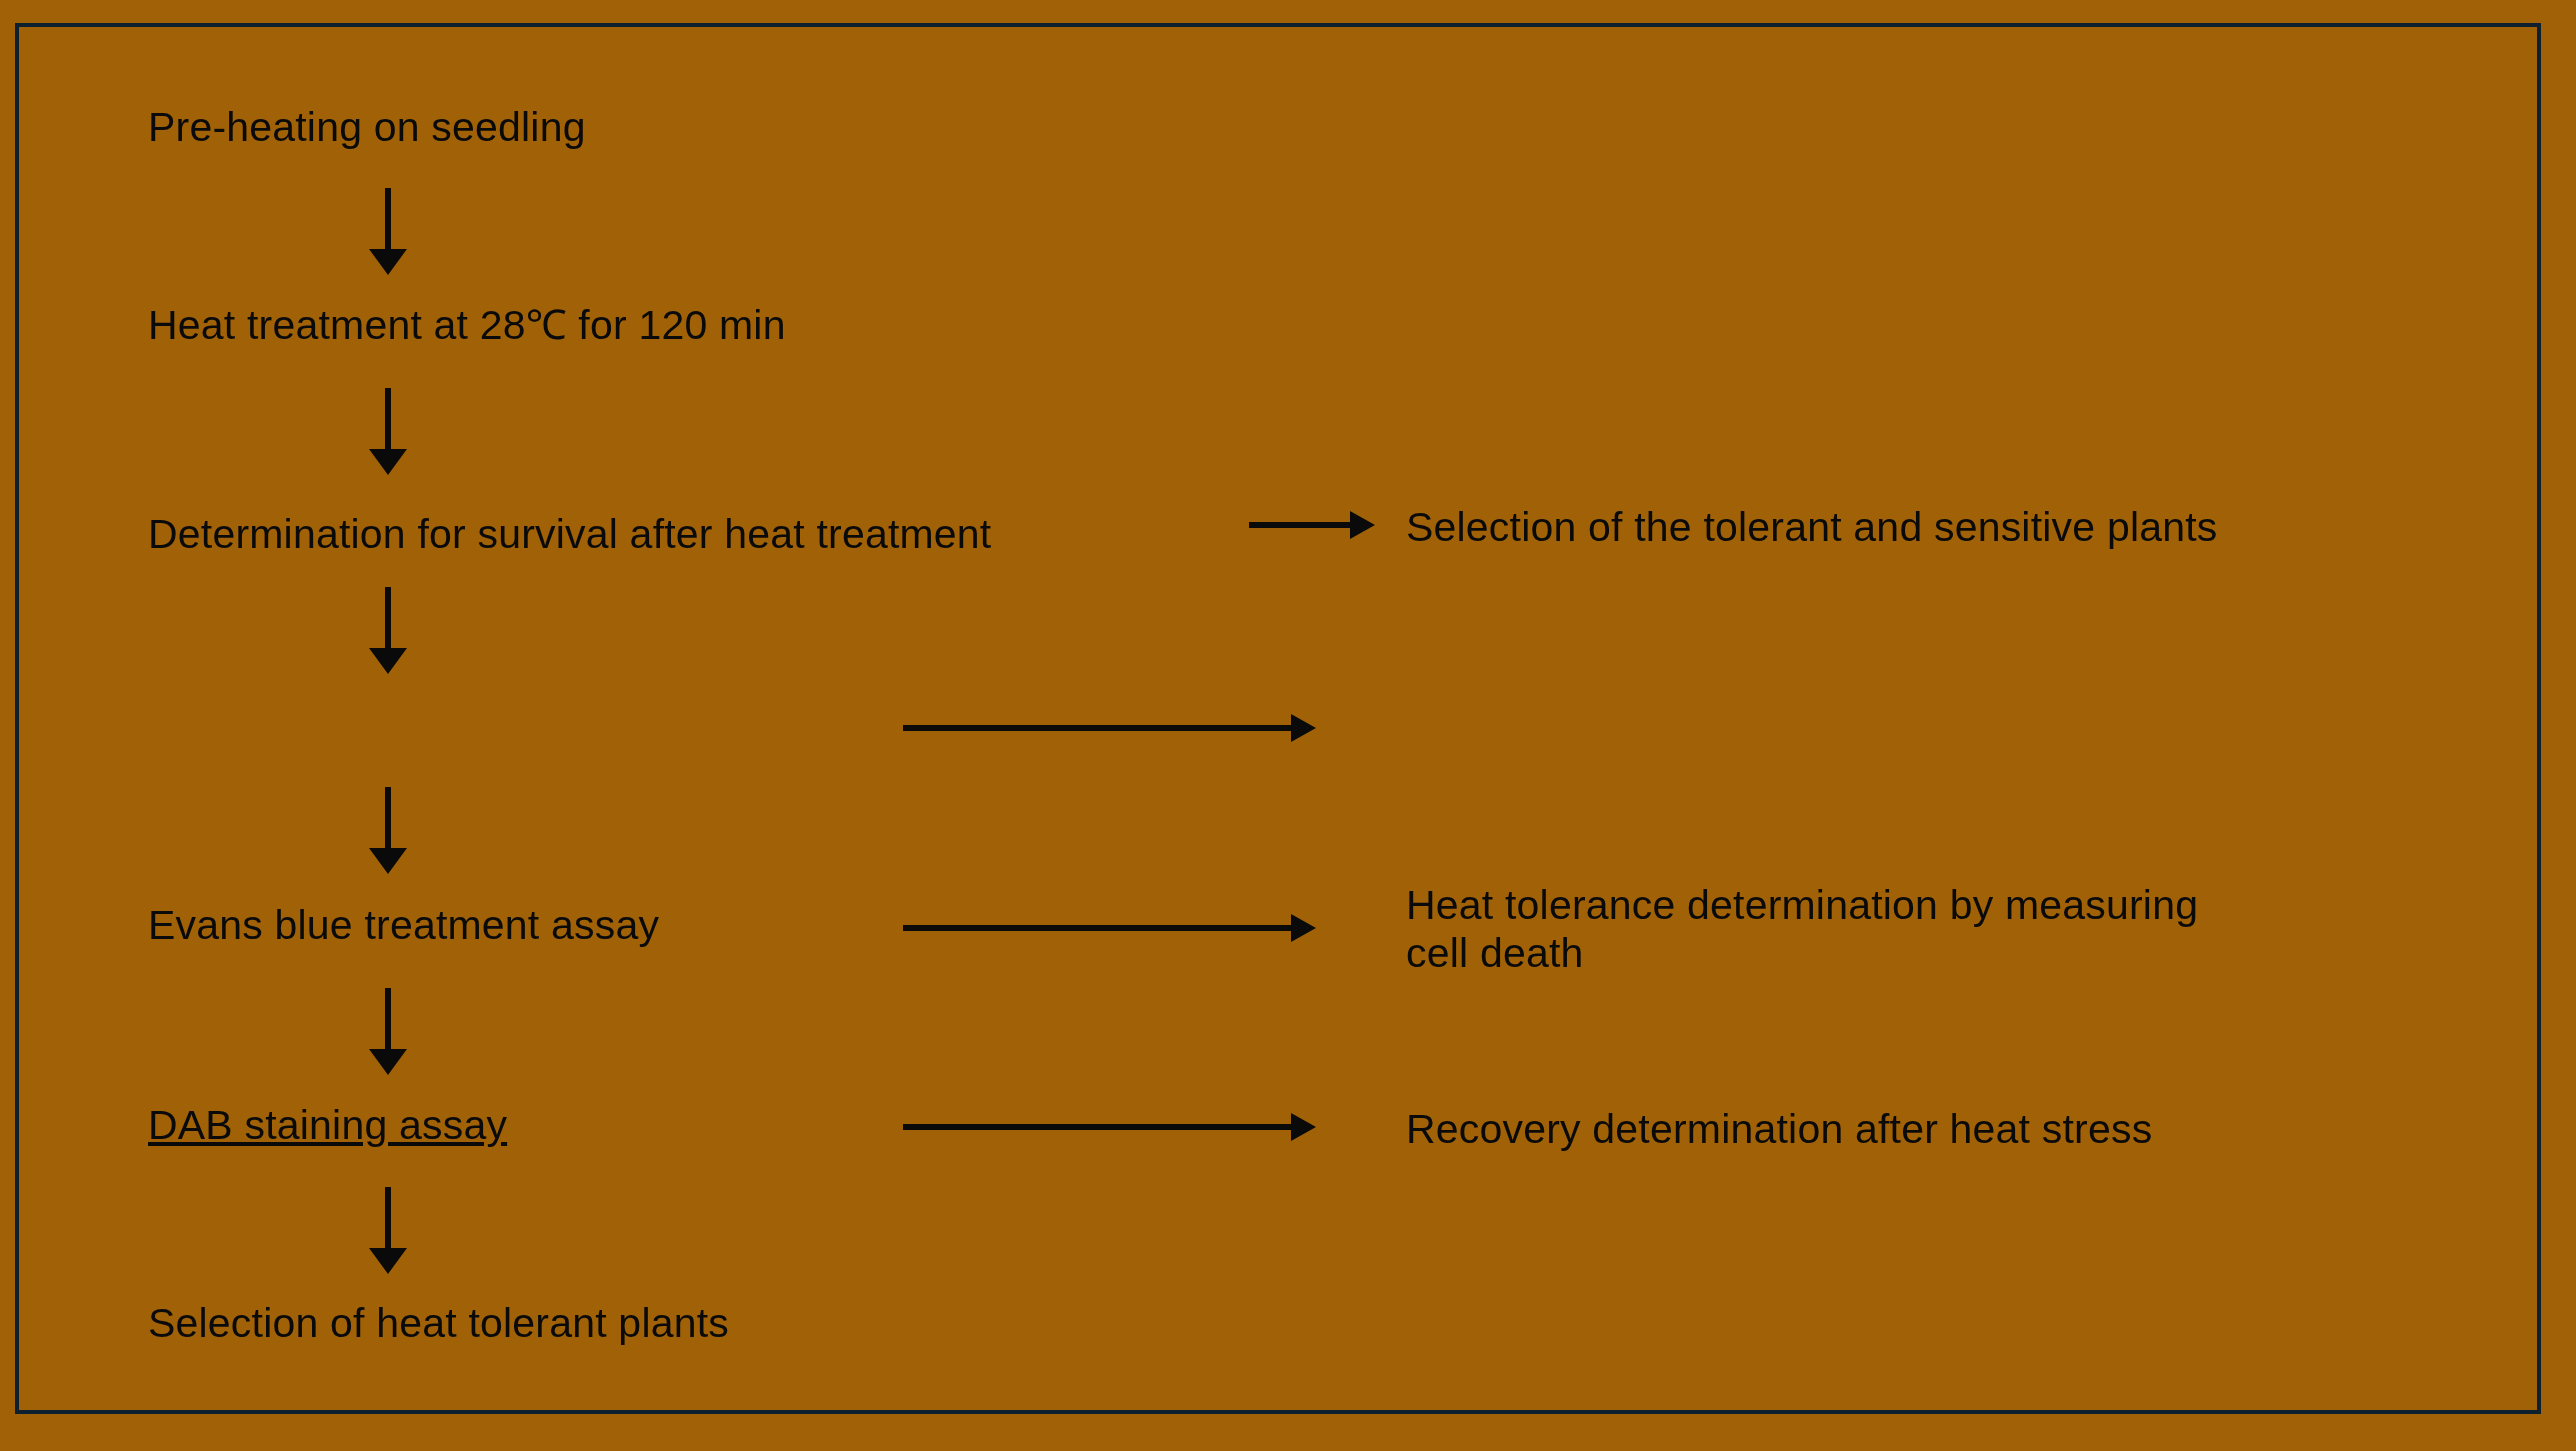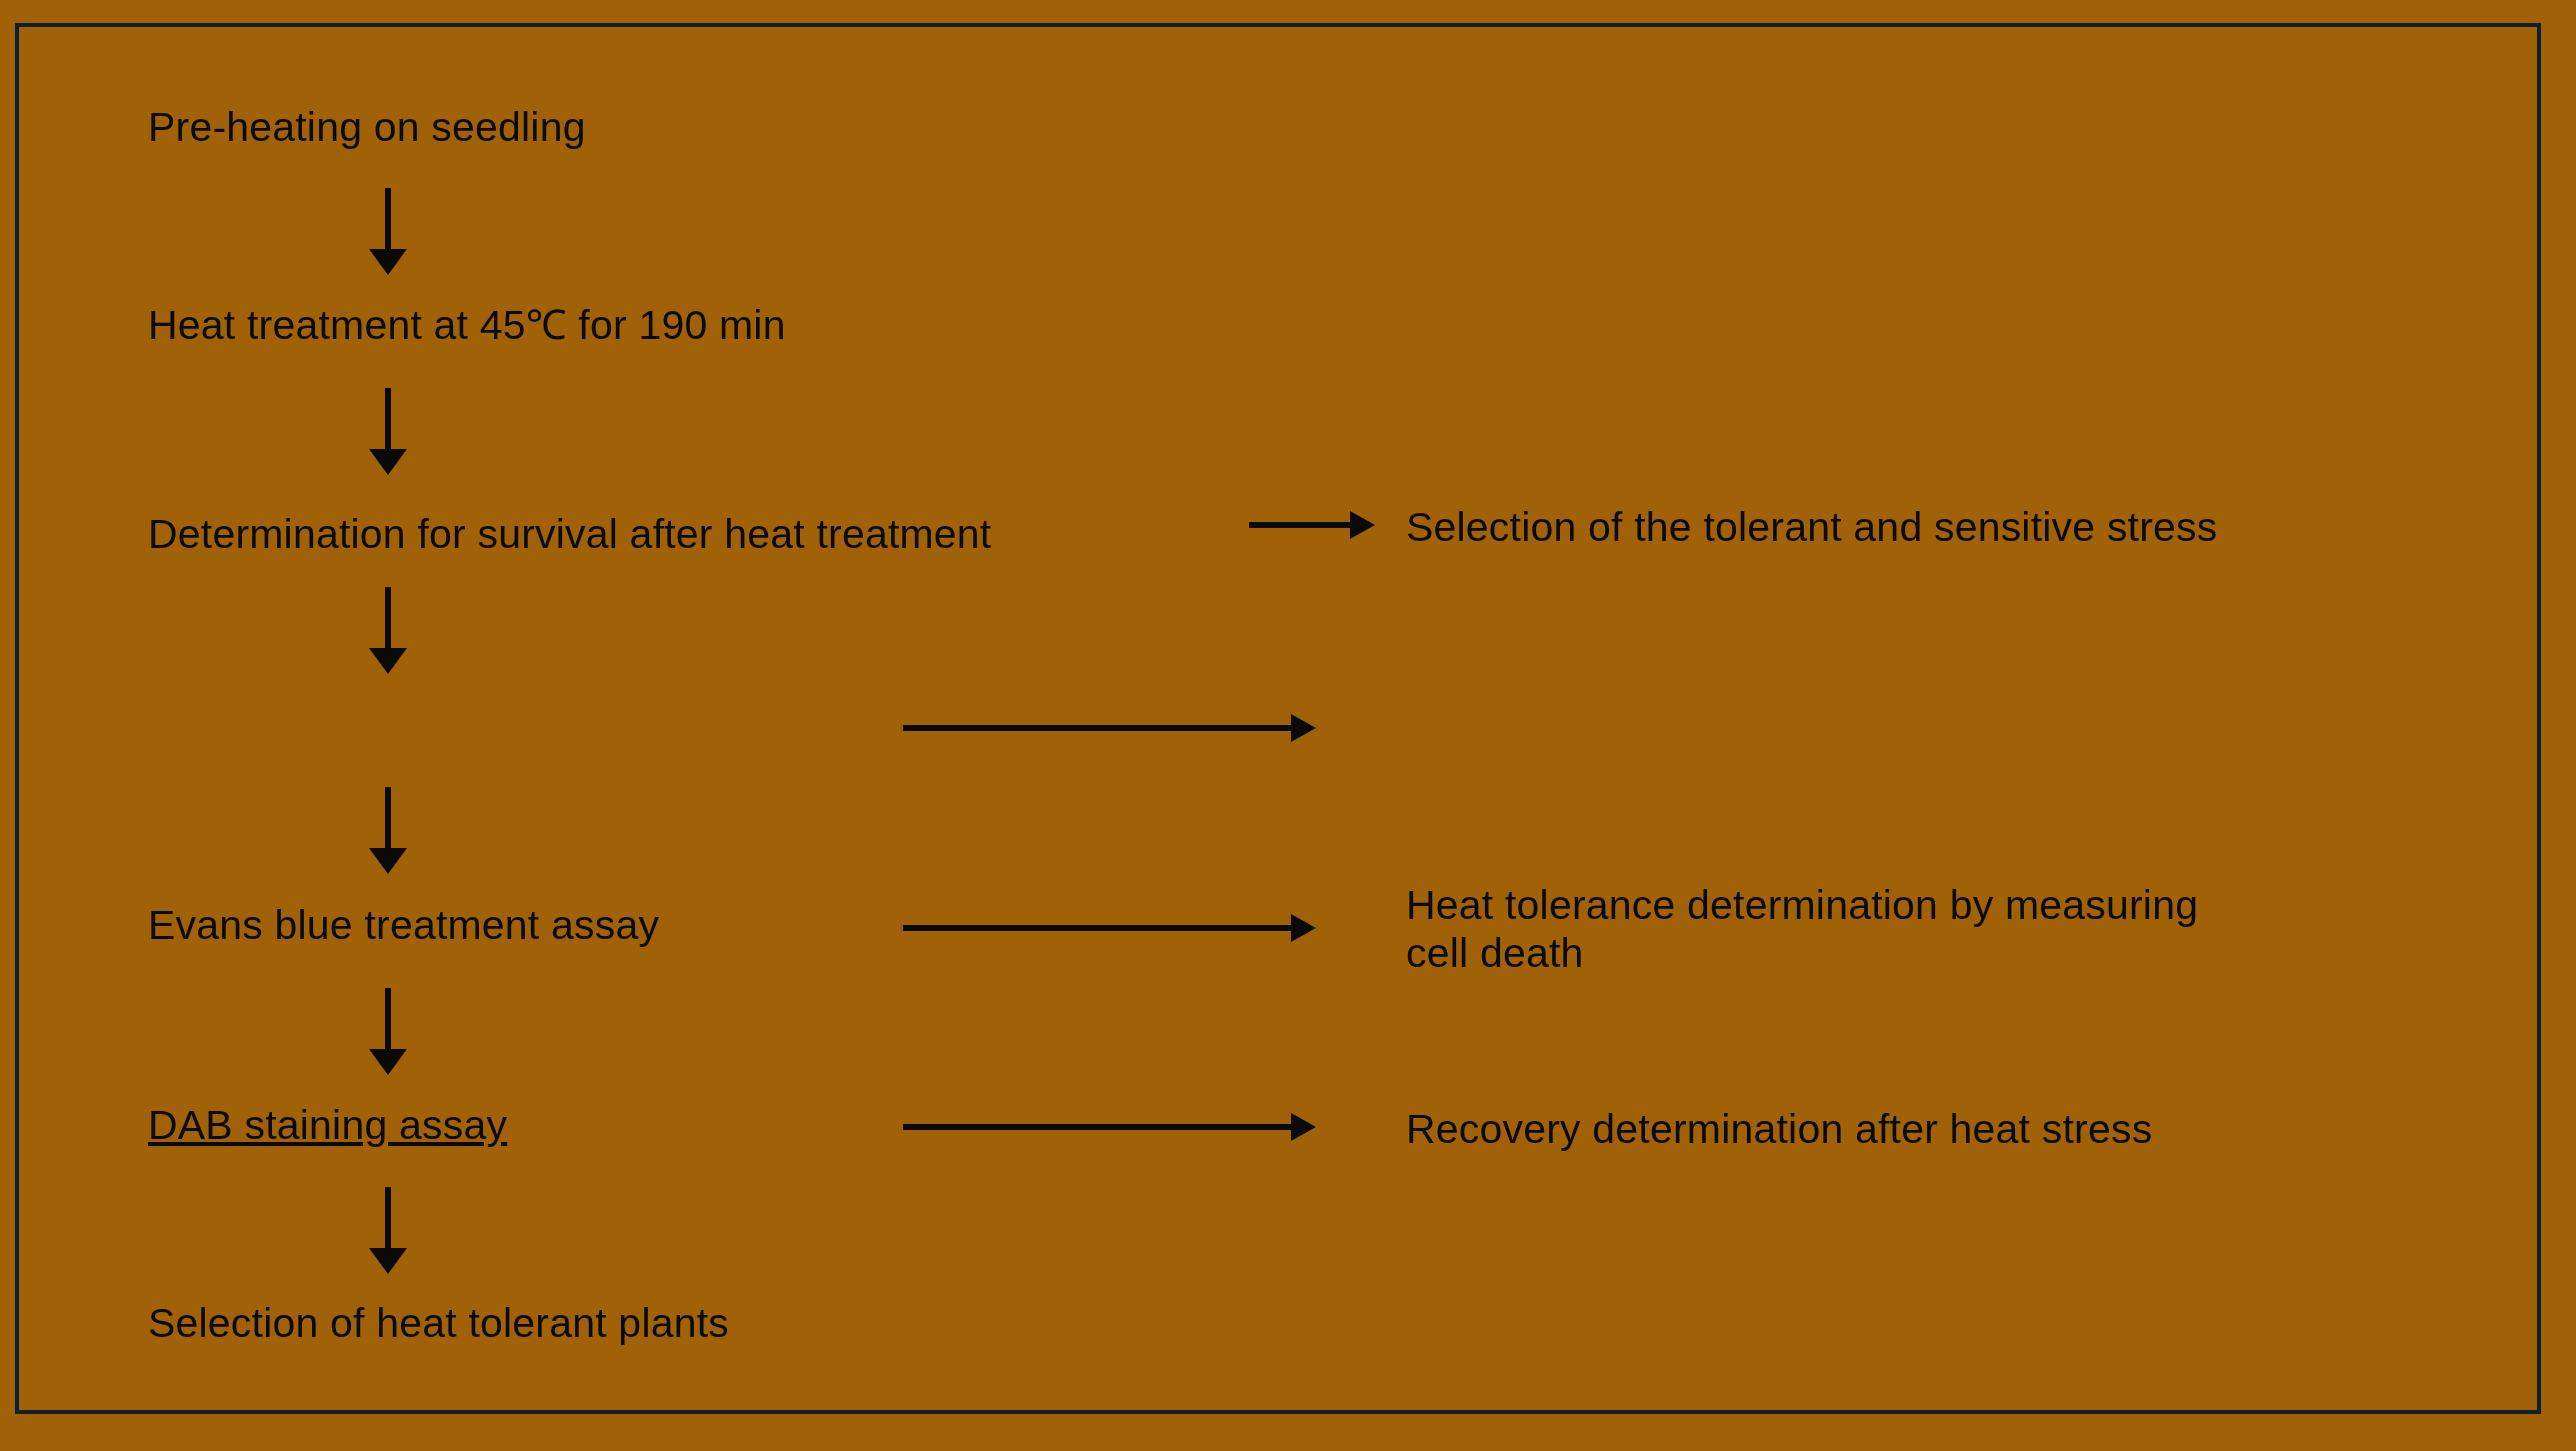--- a/index.html
+++ b/index.html
@@ -90,21 +90,21 @@
 </style>
 </head>
 <body>
 
 <div id="canvas">
 
   <div class="frame"></div>
 
   <div class="step-text" style="left:148px; top:107px;">Pre-heating on seedling</div>
 
-  <div class="step-text" style="left:148px; top:305px;">Heat treatment at 45℃ for 190 min</div>
+  <div class="step-text" style="left:148px; top:305px;">Heat treatment at 28℃ for 120 min</div>
 
   <div class="step-text" style="left:148px; top:514px;">Determination for survival after heat treatment</div>
 
 
   <div class="step-text" style="left:148px; top:905px;">Evans blue treatment assay</div>
 
   <div class="step-text" style="left:148px; top:1105px;text-decoration:underline;">DAB staining assay</div>
 
   <div class="step-text" style="left:148px; top:1303px;">Selection of heat tolerant plants</div>
 
@@ -151,21 +151,21 @@
   <div class="h-arrow" style="left:903px; top:914px; width:412px;">
     <div class="shaft" style="width:389px;"></div>
     <div class="head" style="left:388px;"></div>
   </div>
 
   <div class="h-arrow" style="left:903px; top:1113px; width:412px;">
     <div class="shaft" style="width:389px;"></div>
     <div class="head" style="left:388px;"></div>
   </div>
 
-  <div class="outcome-text" style="left:1406px; top:503px;">Selection of the tolerant and sensitive stress</div>
+  <div class="outcome-text" style="left:1406px; top:503px;">Selection of the tolerant and sensitive plants</div>
 
 
   <div class="outcome-text" style="left:1406px; top:1105px;">Recovery determination after heat stress</div>
 
   <div class="outcome-text" style="left:1406px; top:881px;">Heat tolerance determination by measuring
 cell death</div>
 
 </div>
 
 

